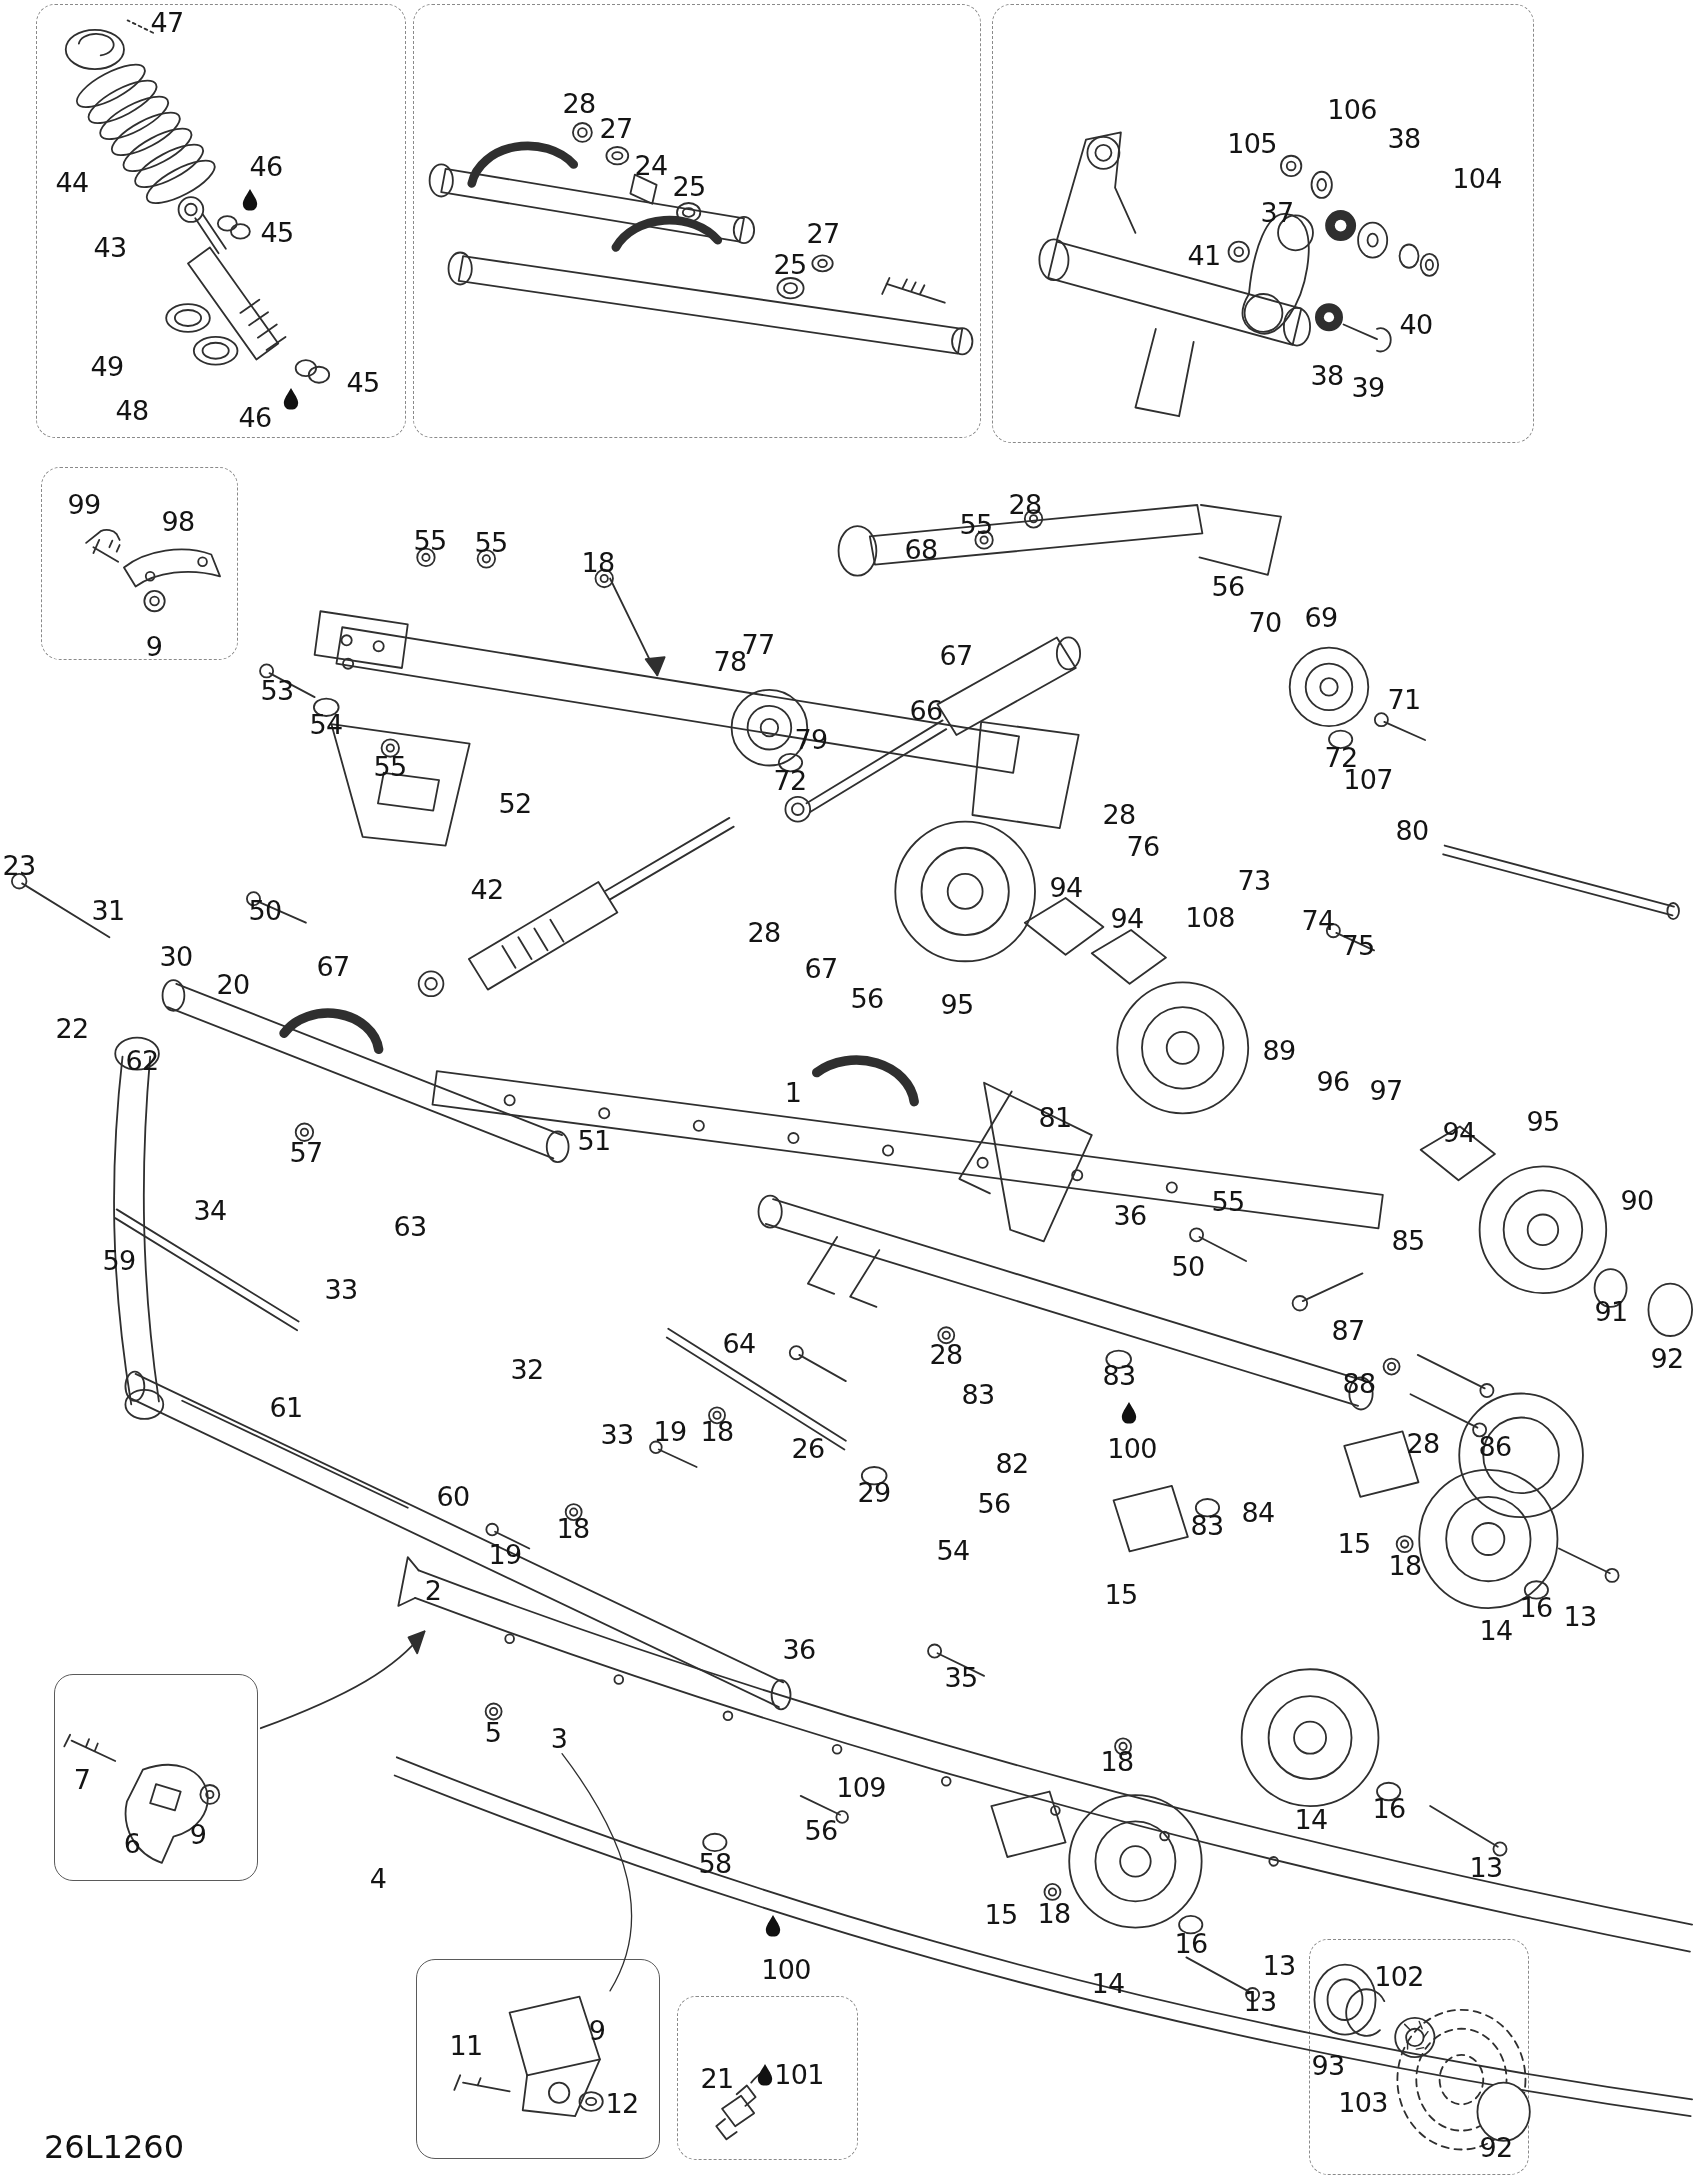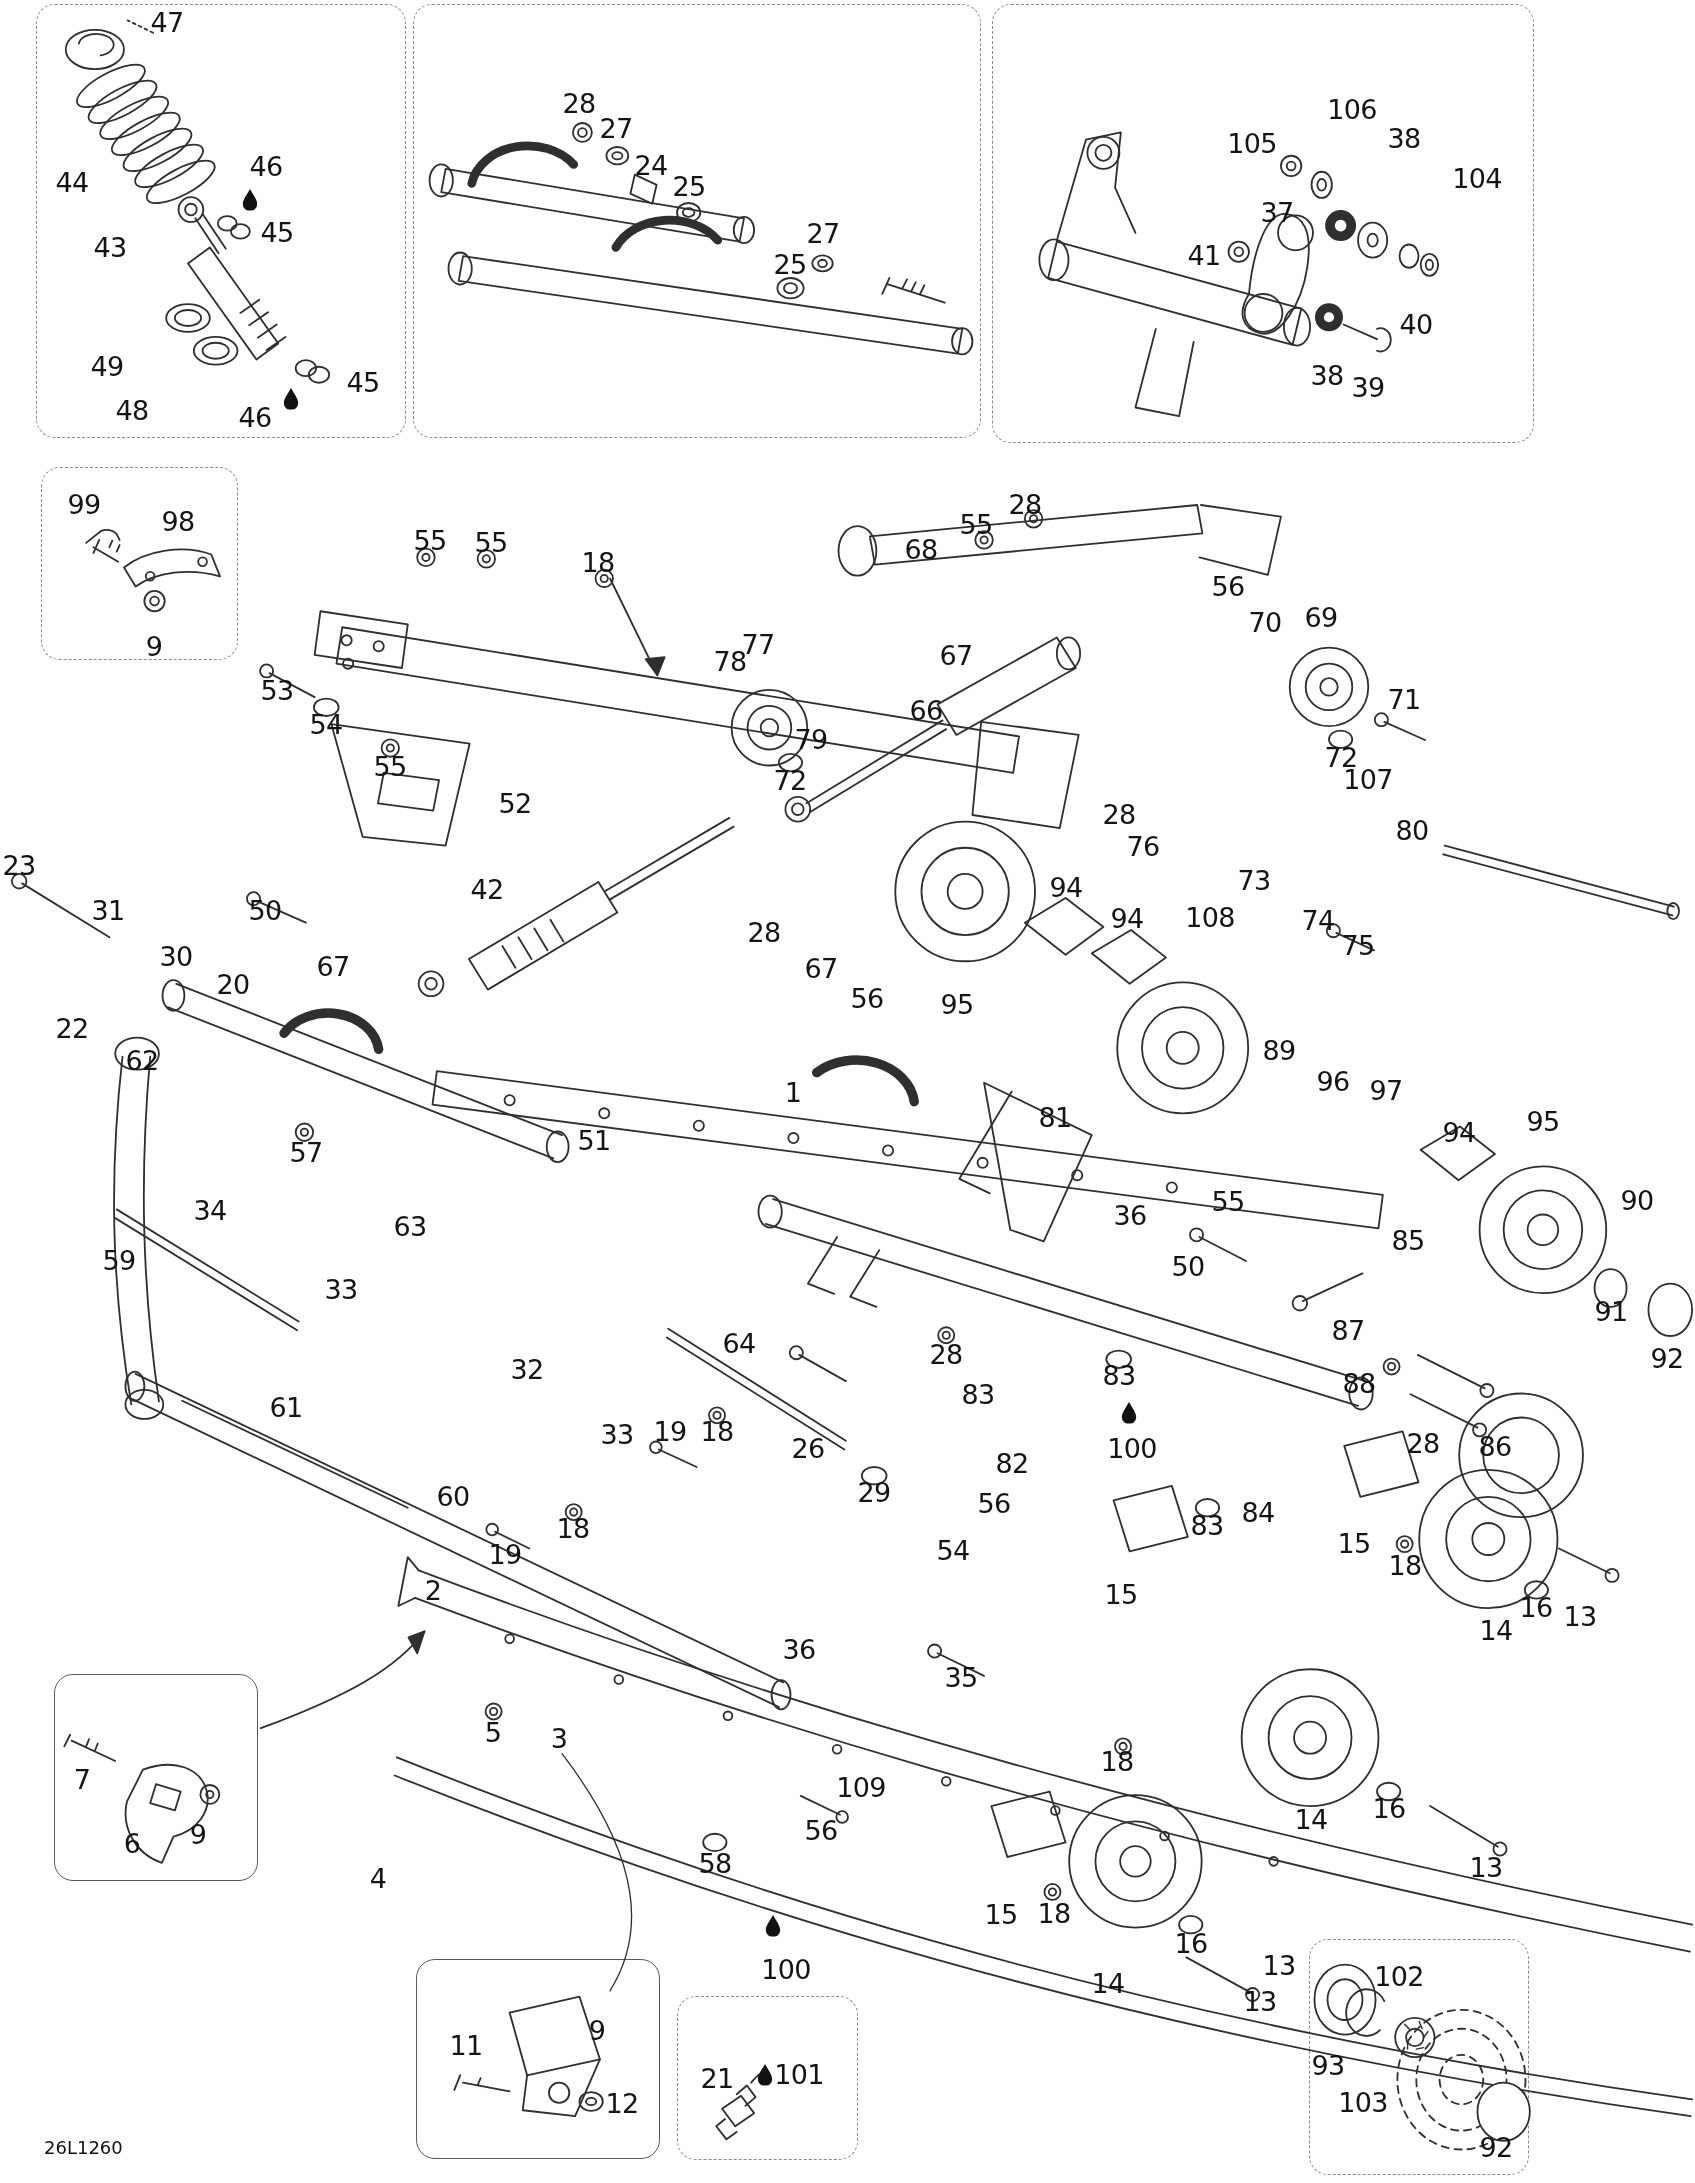--- a/index.html
+++ b/index.html
@@ -5,21 +5,21 @@
   html,body{margin:0;padding:0;background:#e8e8e8;}
   #stage{position:relative;width:1696px;height:2183px;background:#ffffff;overflow:hidden;
          font-family:"DejaVu Sans",sans-serif;}
   .panel{position:absolute;border-radius:19px;background:transparent;}
   .panel.dashed{border:1.5px dashed #8a8a8a;}
   .panel.solid{border:1.5px solid #5a5a5a;}
   #art{position:absolute;left:0;top:0;}
   .callout{position:absolute;transform:translate(-50%,-50%);font-size:27px;color:#141414;
            font-weight:400;letter-spacing:-0.7px;white-space:nowrap;line-height:1;}
   .droplet{position:absolute;transform:translate(-50%,-50%);width:17.5px;height:23px;}
-  #code{position:absolute;transform:translate(0,-50%);font-size:18px;color:#111;}
+  #code{position:absolute;transform:translate(0,-50%);font-size:32px;color:#111;}
   svg{display:block;}
 </style>
 </head>
 <body>
 
 <div id="stage">
 
   <div class="panel dashed" style="left:36px;top:4.4px;width:368px;height:432px;"></div>
   <div class="panel dashed" style="left:413px;top:4.4px;width:566px;height:432px;"></div>
   <div class="panel dashed" style="left:992px;top:4.4px;width:540px;height:437px;"></div>

